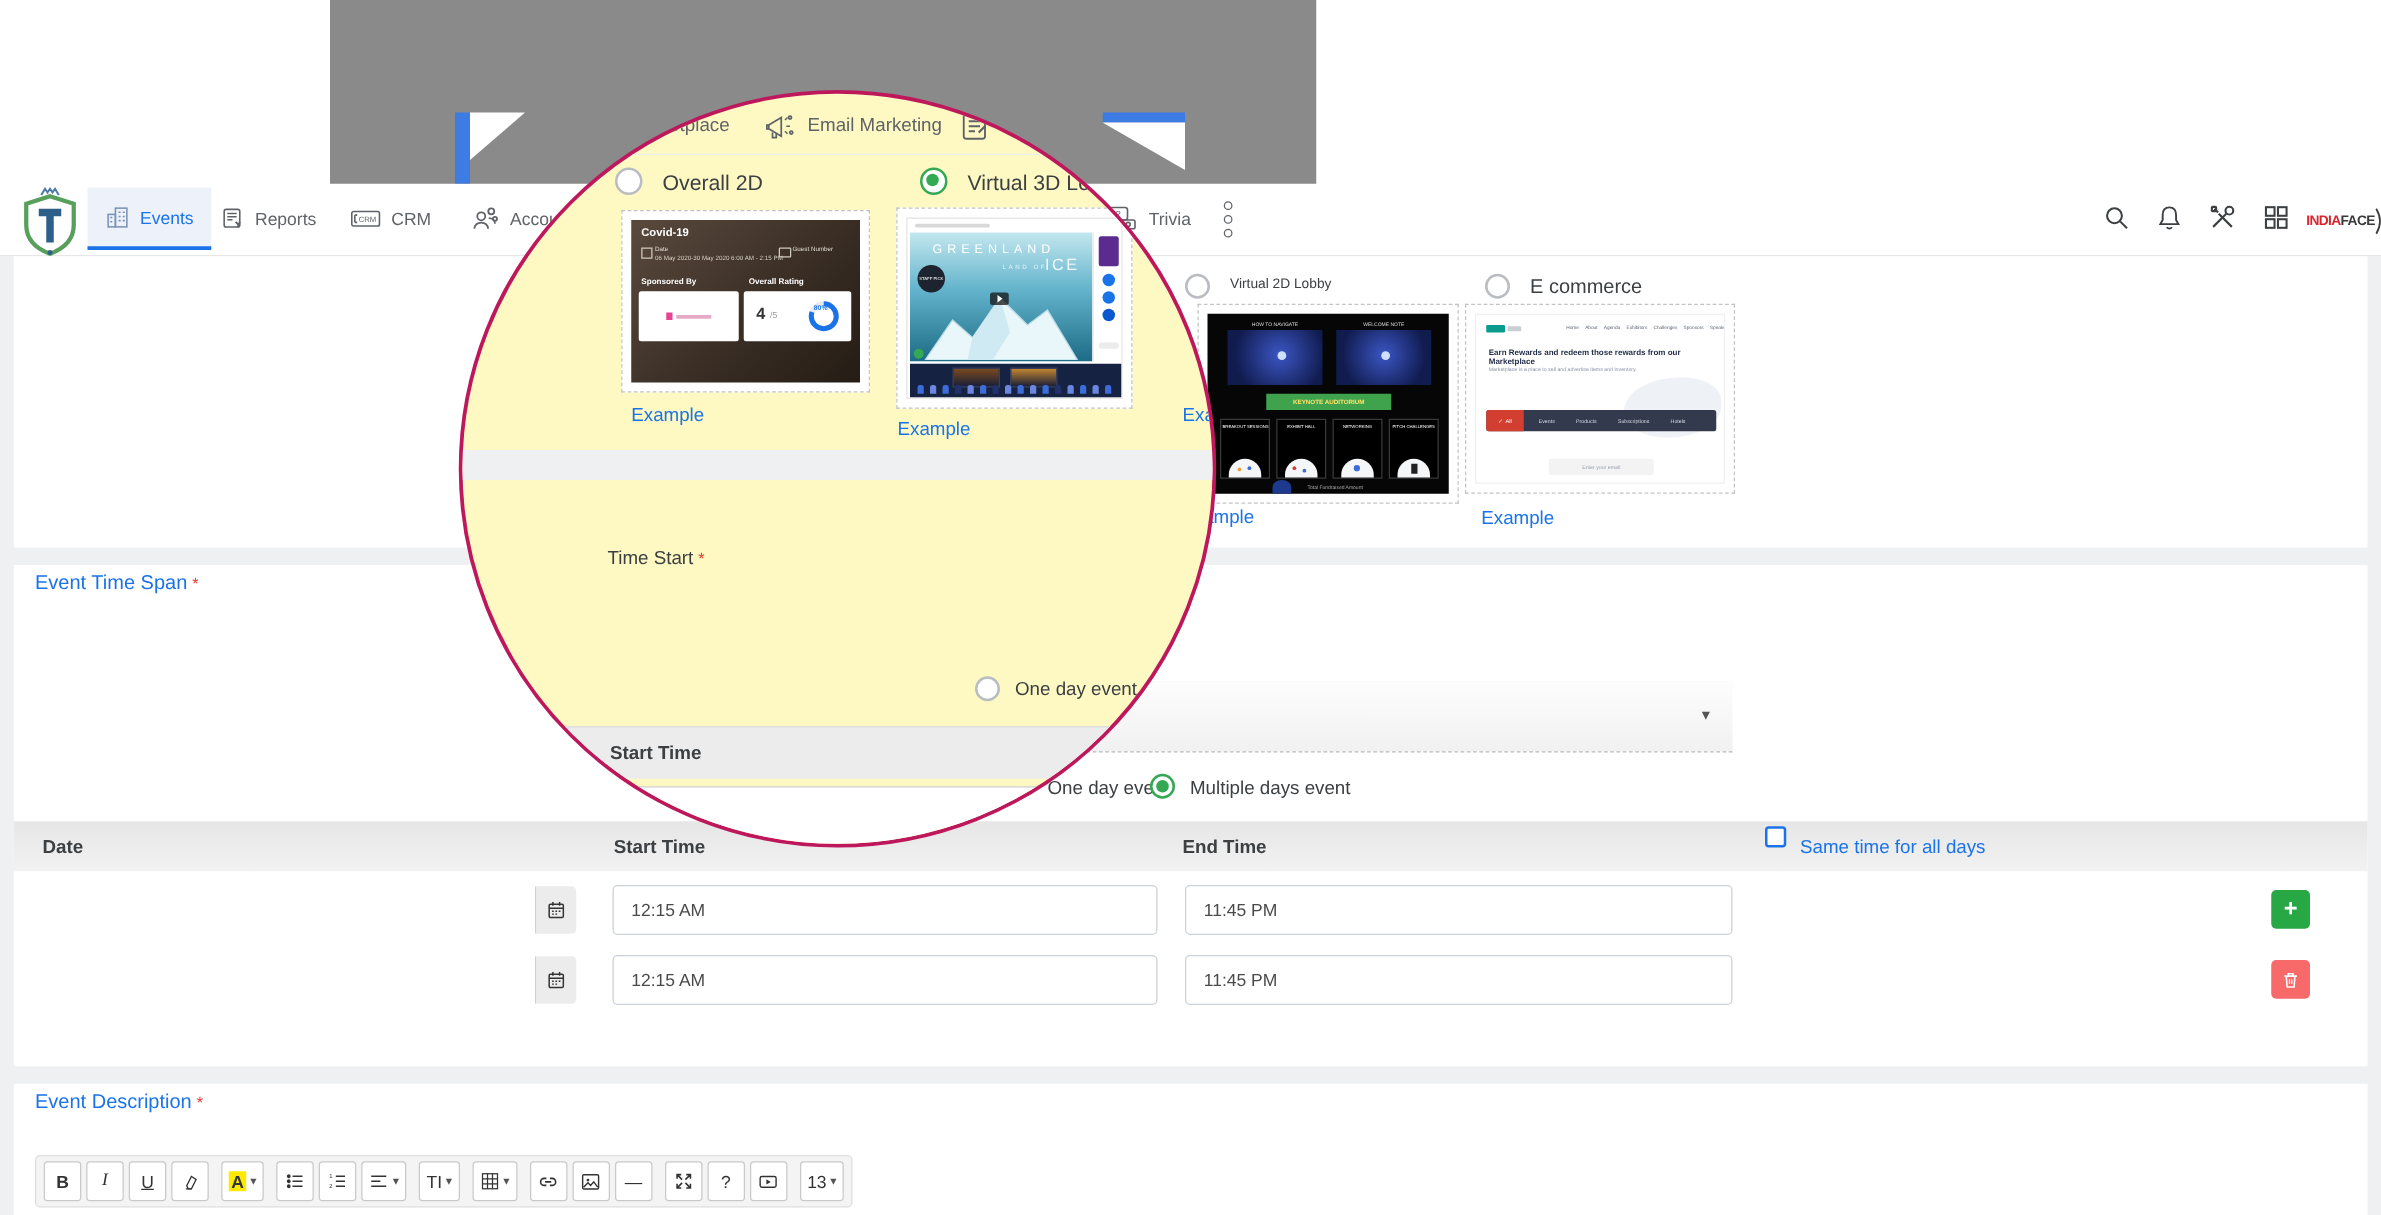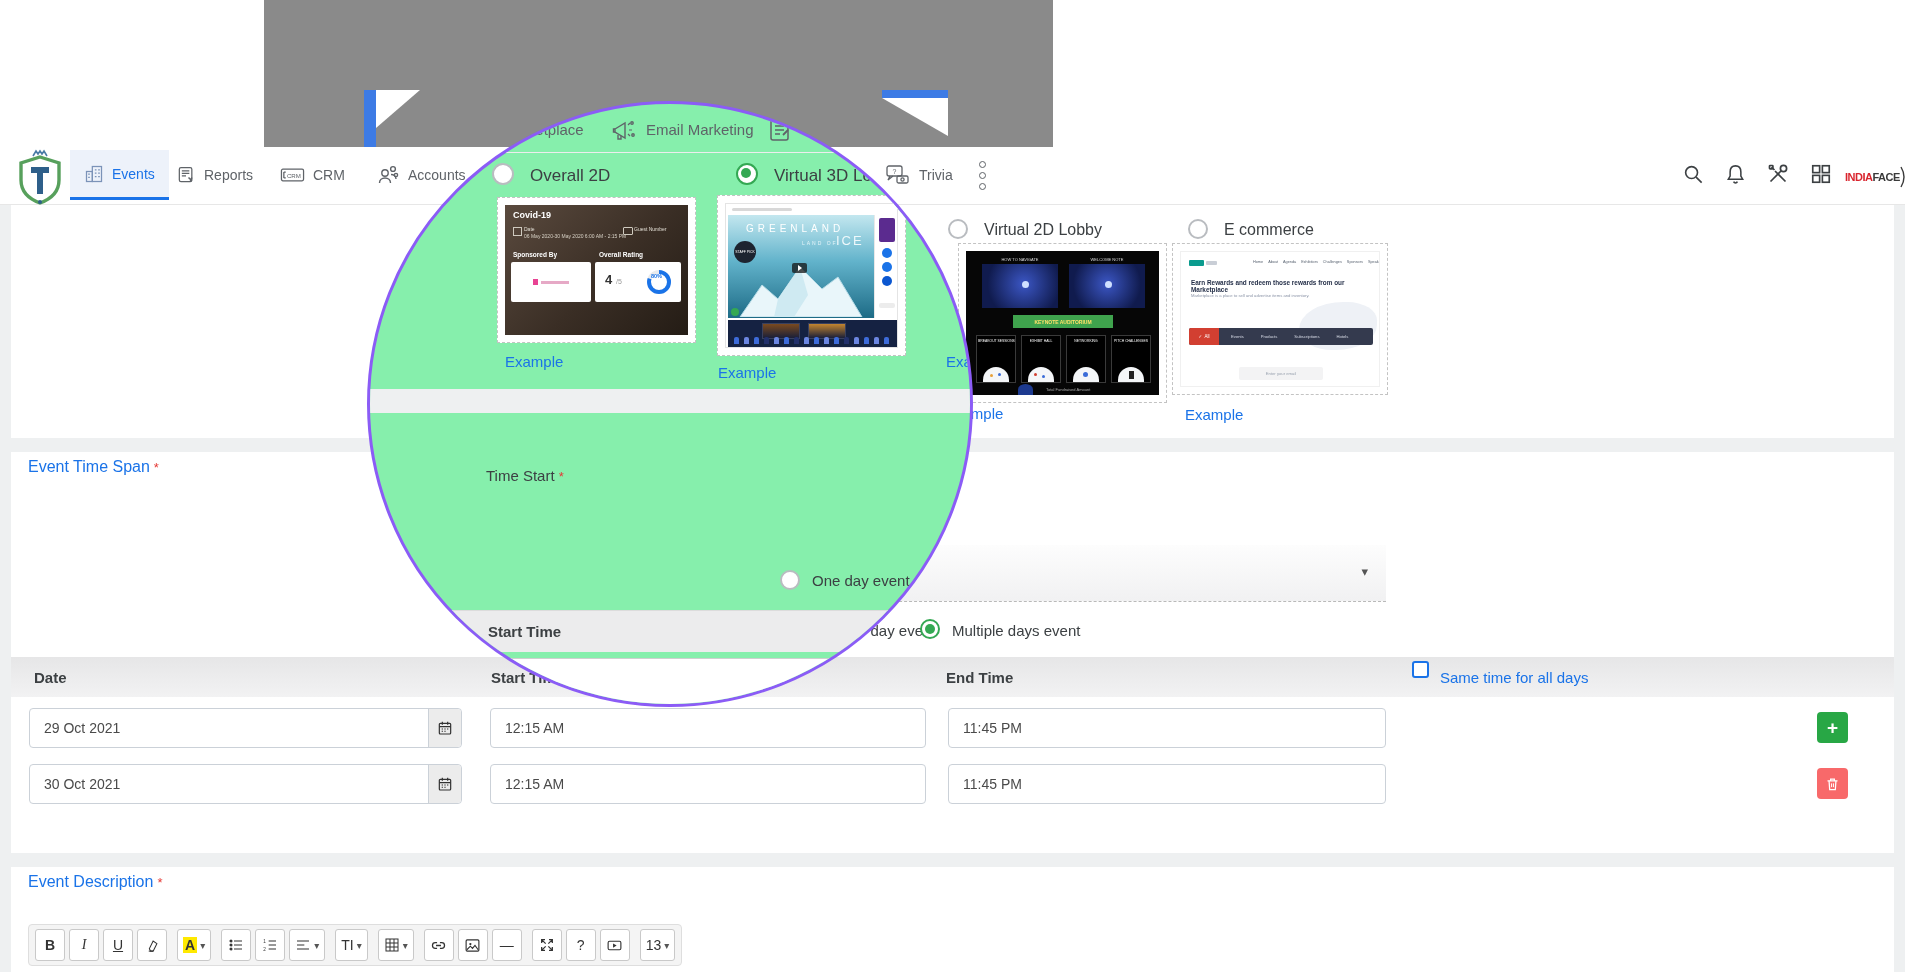--- a/index.html
+++ b/index.html
@@ -13,21 +13,21 @@
   .navitem .lbl{white-space:nowrap;}
   .tab-active{background:#edf2fa;border-bottom:3px solid #1a73e8;box-sizing:border-box;padding:0 14px;color:#1a73e8;}
   .righticon{position:absolute;top:161px;width:26px;height:26px;display:flex;align-items:center;justify-content:center;cursor:pointer;}
   .kebab{position:absolute;display:flex;flex-direction:column;gap:4px;cursor:pointer;}
   .kebab i{width:7px;height:7px;border:1.6px solid #5f6368;border-radius:50%;box-sizing:border-box;}
   .brand{position:absolute;top:166px;display:flex;align-items:center;font-weight:bold;}
   .brand .red{color:#d9252e;font-size:11px;letter-spacing:-0.5px;}
   .brand .dark{color:#3a3a3a;font-size:11px;letter-spacing:-0.5px;}
   
   .grayband{left:264px;top:0;width:789px;height:147px;background:#8a8a8a;z-index:40;}
-  .loupe{left:367px;top:101px;width:606px;height:606px;border-radius:50%;border:3px solid #8b5cf6;background:#86efac;overflow:hidden;z-index:50;box-sizing:border-box;}
+  .loupe{left:367px;top:72px;width:606px;height:606px;border-radius:50%;border:3px solid #be185d;background:#fef9c3;overflow:hidden;z-index:50;box-sizing:border-box;}
   .loupe-inner{position:absolute;left:-370px;top:-92px;width:1905px;height:972px;}
   
   .radio{width:20px;height:20px;border-radius:50%;border:2px solid #b9bcc0;background:#fff;box-sizing:border-box;position:absolute;cursor:pointer;}
   .radio.checked{border-color:#34a853;}
   .radio.checked::after{content:"";position:absolute;left:3px;top:3px;width:10px;height:10px;border-radius:50%;background:#34a853;}
   .rlabel{position:absolute;font-size:15px;color:#3c4043;white-space:nowrap;}
   .checkbox{position:absolute;width:17px;height:17px;border:2px solid #1a73e8;border-radius:3px;background:#fff;box-sizing:border-box;cursor:pointer;}
   .link{color:#1a73e8;font-size:15px;cursor:pointer;white-space:nowrap;position:absolute;}
   
   .dashed{position:absolute;border:1px dashed #c3c3c3;background:#fff;box-sizing:border-box;}
@@ -154,21 +154,21 @@
     <svg width="8" height="22" viewBox="0 0 8 22">
         <path d="M1 1 Q7 11 1 21" fill="none" stroke="#3a3a3a" stroke-width="1.4"></path>
       </svg>
   </div>
 
   <div class="card" style="left:11px;top:205px;width:1883px;height:233px;"></div>
   <div class="card" style="left:11px;top:452px;width:1883px;height:401px;"></div>
   <div class="card" style="left:11px;top:867px;width:1883px;height:105px;"></div>
 
   <div class="radio" style="left:948px;top:219px;"></div>
-  <span class="rlabel" style="left:984px;top:221px;font-size:16px;">Virtual 2D Lobby</span>
+  <span class="rlabel" style="left:984px;top:221px;font-size:11px;">Virtual 2D Lobby</span>
   <div class="radio" style="left:1188px;top:219px;"></div>
   <span class="rlabel" style="left:1224px;top:221px;font-size:16px;">E commerce</span>
 
   <div class="dashed" style="left:958px;top:243px;width:209px;height:160px;">
     <div class="thumb-inner" style="left:7px;top:7px;width:193px;height:144px;background:#060606;">
       <span class="tiny" style="left:16px;top:6px;width:76px;text-align:center;font-size:4px;color:#ddd;">HOW TO NAVIGATE</span>
       <span class="tiny" style="left:103px;top:6px;width:76px;text-align:center;font-size:4px;color:#ddd;">WELCOME NOTE</span>
       <div class="abs" style="left:16px;top:13px;width:76px;height:44px;background:radial-gradient(circle at 55% 45%,#3b56c4,#101b4e 75%);">
           <div class="abs" style="left:40px;top:17px;width:7px;height:7px;border-radius:50%;background:#cfe0ff;"></div>
         </div>
@@ -259,35 +259,33 @@
   <div class="radio checked" style="left:920px;top:619px;"></div>
   <span class="rlabel" style="left:952px;top:622px;">Multiple days event</span>
 
   <div class="hdrband" style="left:11px;top:657px;width:1883px;height:40px;"></div>
   <span class="thead" style="left:34px;top:669px;">Date</span>
   <span class="thead" style="left:491px;top:669px;">Start Time</span>
   <span class="thead" style="left:946px;top:669px;">End Time</span>
   <div class="checkbox" style="left:1412px;top:661px;"></div>
   <span class="abs" style="left:1440px;top:669px;font-size:15px;color:#1a73e8;">Same time for all days</span>
 
-  <input class="field" style="left: 29px; top: 708px; width: 433px;" readonly="" value="29 Oct 2021">
   <div class="calbtn" style="left:428px;top:709px;">
     <svg width="16" height="16" viewBox="0 0 24 24" fill="none" stroke="#333" stroke-width="1.8">
         <rect x="3.5" y="5" width="17" height="16" rx="1.5"></rect>
         <path d="M3.5 10h17M8 2.5V7M16 2.5V7"></path>
         <path d="M7 13.5h2M11 13.5h2M15 13.5h2M7 17h2M11 17h2" stroke-width="1.6"></path>
       </svg>
   </div>
   <input class="field" style="left: 490px; top: 708px; width: 436px;" readonly="" value="12:15 AM">
   <input class="field" style="left: 948px; top: 708px; width: 438px;" readonly="" value="11:45 PM">
   <div class="sqbtn" style="left:1817px;top:712px;background:#28a745;">
     <span style="color:#fff;font-size:19px;font-weight:bold;line-height:1;">+</span>
   </div>
 
-  <input class="field" style="left: 29px; top: 764px; width: 433px;" readonly="" value="30 Oct 2021">
   <div class="calbtn" style="left:428px;top:765px;">
     <svg width="16" height="16" viewBox="0 0 24 24" fill="none" stroke="#333" stroke-width="1.8">
         <rect x="3.5" y="5" width="17" height="16" rx="1.5"></rect>
         <path d="M3.5 10h17M8 2.5V7M16 2.5V7"></path>
         <path d="M7 13.5h2M11 13.5h2M15 13.5h2M7 17h2M11 17h2" stroke-width="1.6"></path>
       </svg>
   </div>
   <input class="field" style="left: 490px; top: 764px; width: 436px;" readonly="" value="12:15 AM">
   <input class="field" style="left: 948px; top: 764px; width: 438px;" readonly="" value="11:45 PM">
   <div class="sqbtn" style="left:1817px;top:768px;background:#f8696a;">

